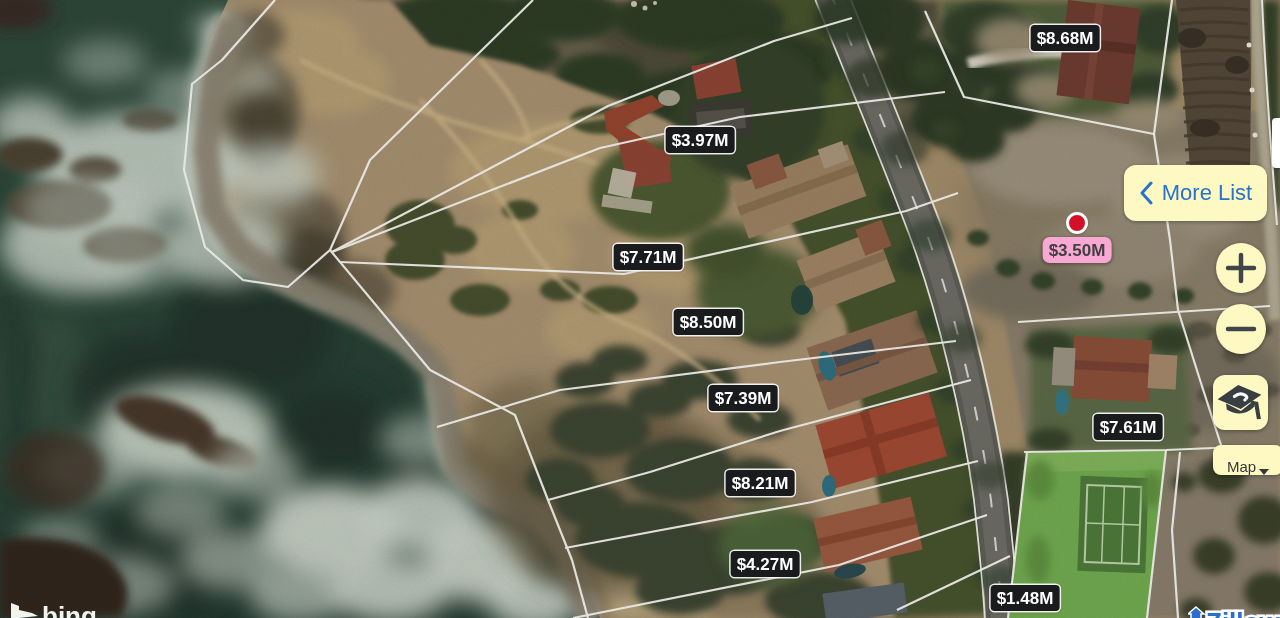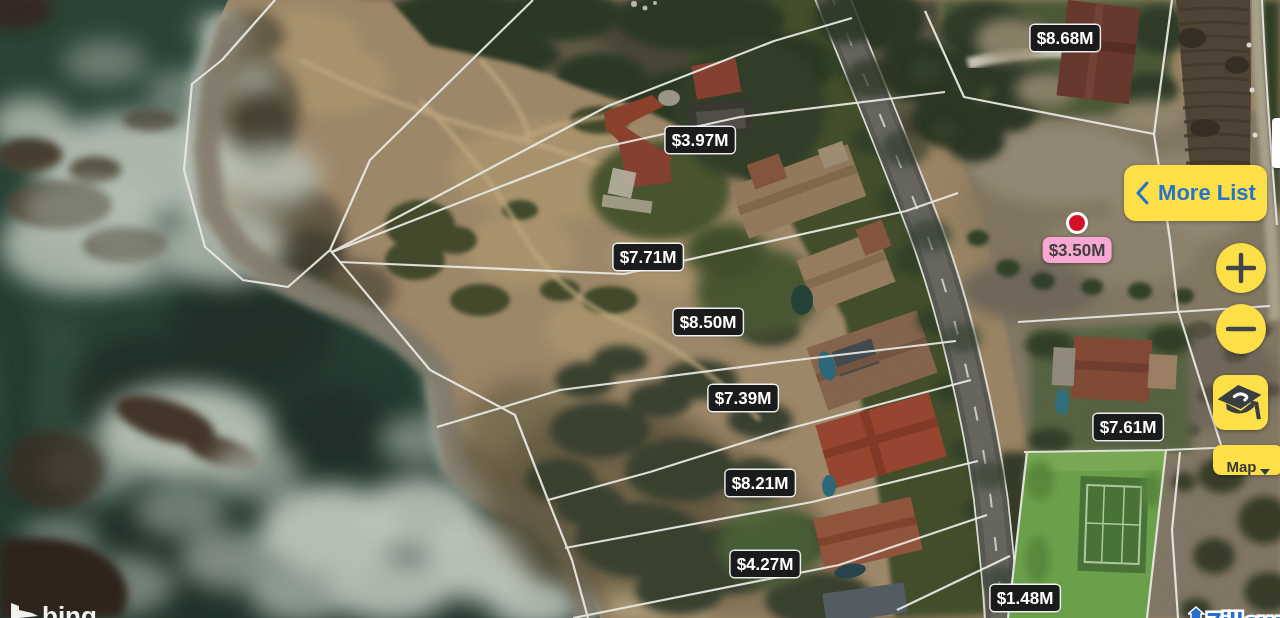--- a/index.html
+++ b/index.html
@@ -2,21 +2,21 @@
 <html><head>
 <meta charset="utf-8">
 <style>
   html,body{margin:0;padding:0;}
   body{width:1280px;height:618px;overflow:hidden;font-family:"Liberation Sans",sans-serif;}
   #stage{position:relative;width:1280px;height:618px;background:#ab9470;overflow:hidden;}
   .plabel{position:absolute;transform:translate(-50%,-50%);background:#1a1b1d;color:#fff;
     font-weight:bold;font-size:17px;line-height:1;padding:5px 6px 4px;border-radius:4px;
     letter-spacing:0px;white-space:nowrap;box-shadow:0 0 0 1.5px rgba(255,255,255,.9),0 1px 3px rgba(0,0,0,.4);}
   .plabel.white{background:#f9a8d4;color:#404040;border-radius:7px;box-shadow:0 1px 4px rgba(0,0,0,.45);}
-  .ctl{position:absolute;background:#fde047;box-shadow:0 1px 4px rgba(0,0,0,.35);font-weight:bold;}
+  .ctl{position:absolute;background:#fef9c3;box-shadow:0 1px 4px rgba(0,0,0,.35);}
 </style>
 </head>
 <body>
 <div id="stage">
 
 <svg width="1280" height="618" viewBox="0 0 1280 618" style="position:absolute;left:0;top:0">
 <defs>
 <filter id="b2" x="-30%" y="-30%" width="160%" height="160%">
           <feGaussianBlur stdDeviation="2"></feGaussianBlur>
         </filter>

